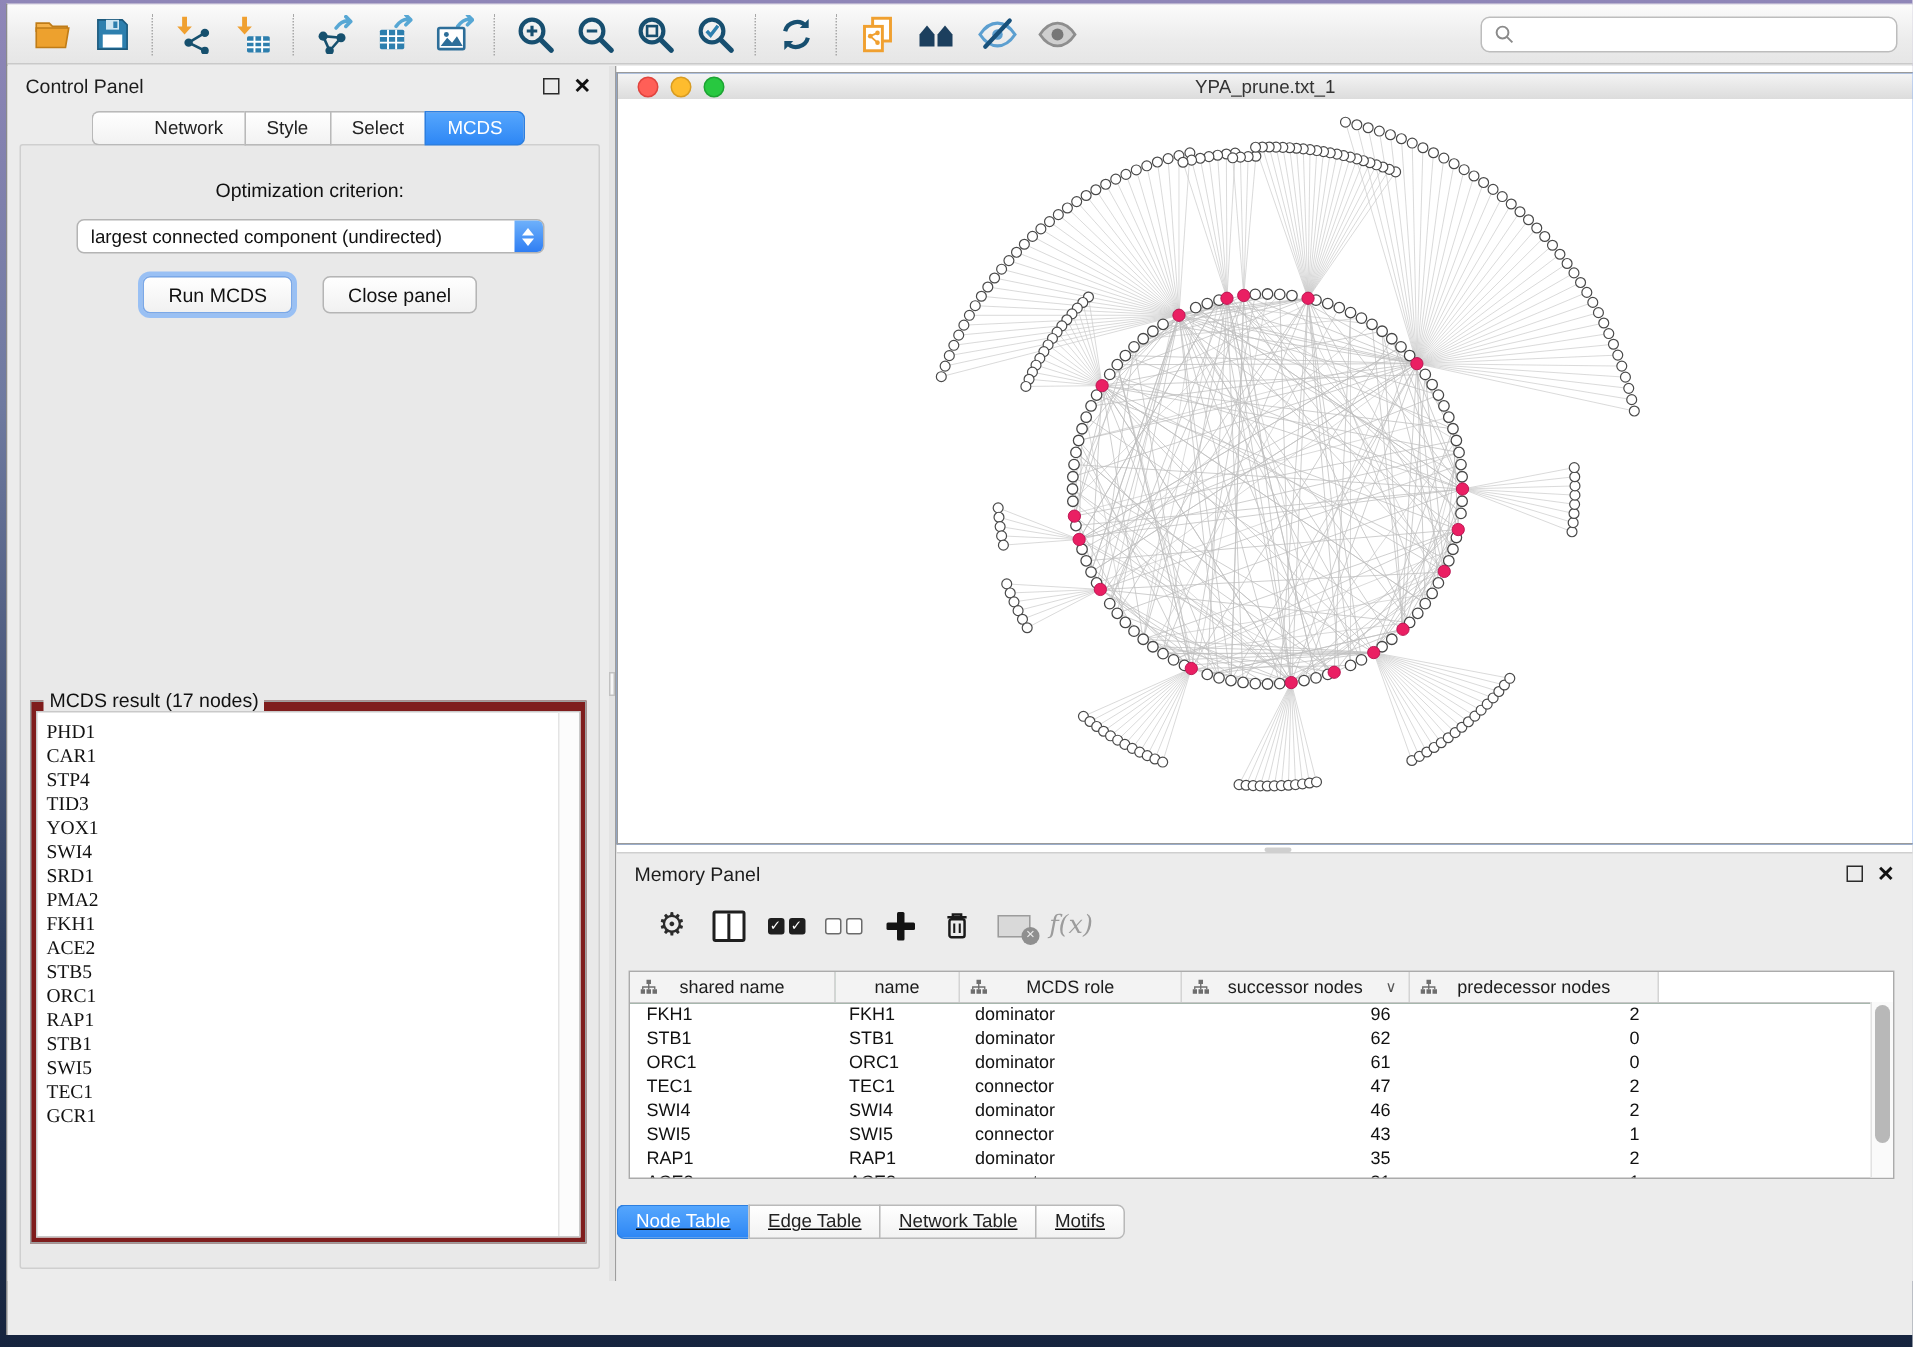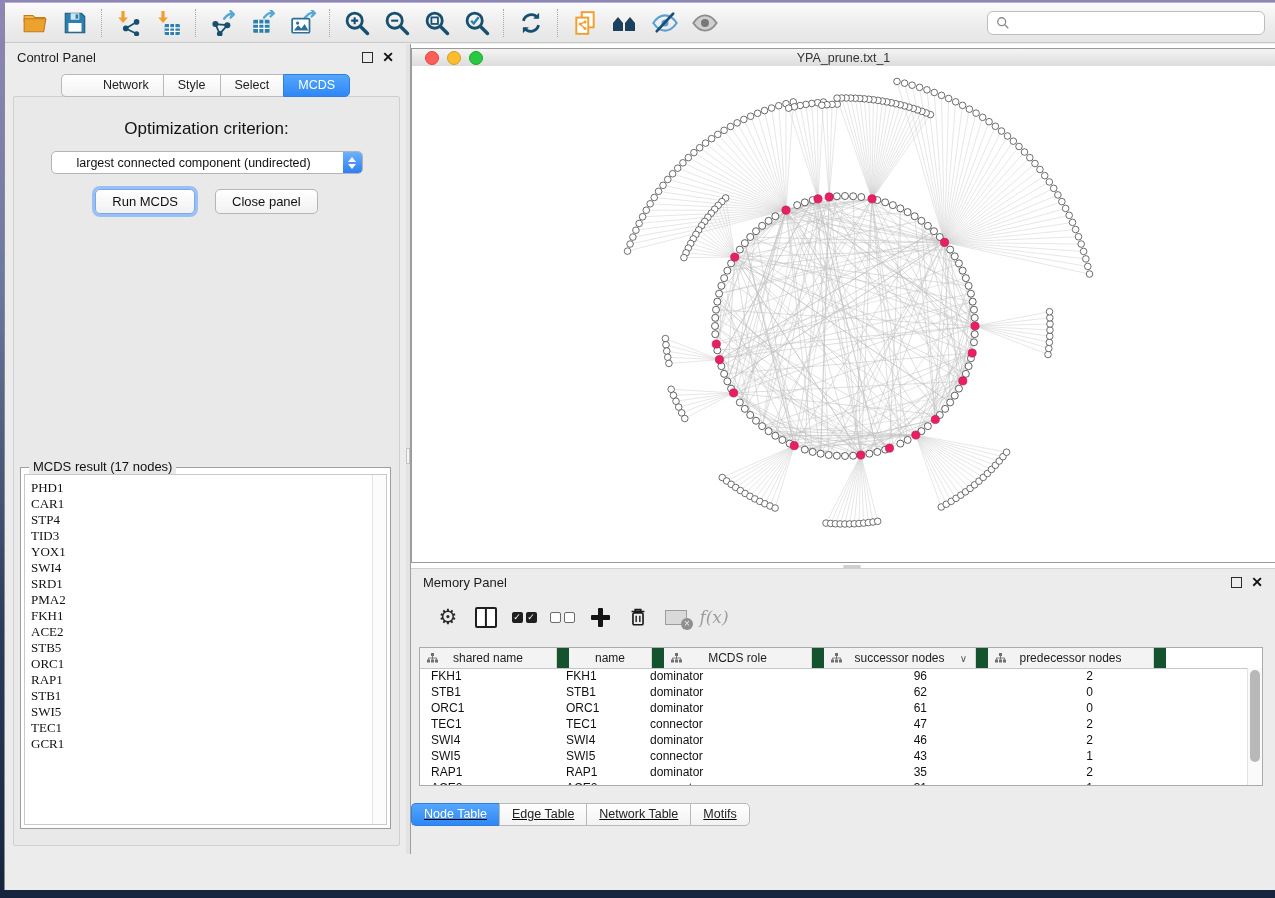--- a/index.html
+++ b/index.html
@@ -32,33 +32,33 @@
   .float-icon{width:9px;height:9px;border:1.6px solid #2b2b2b;display:inline-block;}
   .close-icon{font-size:14px;font-weight:bold;color:#111;line-height:10px;}
   .cp-tabs{display:flex;justify-content:center;margin:4px 0 0 0;position:relative;z-index:2;}
   .seg-btn{font-size:12.5px;color:#222;background:linear-gradient(180deg,#ffffff,#f2f2f2);
            border:1px solid #b9b9b9;border-right:none;padding:3px 14px 4px;line-height:14px;}
   .seg-btn:first-child{border-radius:5px 0 0 5px;padding-left:41px;}
   .seg-btn:last-child{border-radius:0 5px 5px 0;border-right:1px solid #b9b9b9;}
   .seg-btn.selected{background:linear-gradient(180deg,#55a6fd,#2e87f5);color:#fff;border-color:#2d7fe0;}
   .cp-content{position:absolute;left:8px;right:6px;top:52px;bottom:8px;background:#e9e9e9;
               border:1px solid #cfcfcf;border-radius:2px;}
-  .opt-label{text-align:center;font-size:17px;color:#111;margin-top:22px;}
+  .opt-label{text-align:center;font-size:13px;color:#111;margin-top:22px;}
   .dropdown{position:relative;margin:12px auto 0;width:312px;height:23px;background:#fff;border:1px solid #b4b4b4;
             border-radius:5px;display:flex;align-items:center;box-sizing:border-box;}
-  .dropdown .dd-text{flex:1;font-size:12.5px;color:#111;padding-left:25px;white-space:nowrap;}
+  .dropdown .dd-text{flex:1;font-size:12.5px;color:#111;padding-left:9px;white-space:nowrap;}
   .dd-stepper{width:19px;height:21px;border-radius:0 4px 4px 0;background:linear-gradient(180deg,#6eb1fb,#2f7ef3);
               display:flex;flex-direction:column;align-items:center;justify-content:center;gap:2px;}
   .dd-up{width:0;height:0;border-left:4px solid transparent;border-right:4px solid transparent;border-bottom:5px solid #fff;}
   .dd-down{width:0;height:0;border-left:4px solid transparent;border-right:4px solid transparent;border-top:5px solid #fff;}
   .btn-row{display:flex;justify-content:center;gap:20px;margin-top:15px;}
   .mac-btn{font-size:13px;color:#111;background:linear-gradient(180deg,#ffffff,#f1f1f1);
            border:1px solid #b5b5b5;border-radius:5px;padding:4px 16px;font-family:"Liberation Sans",sans-serif;}
   .mac-btn.focused{box-shadow:0 0 0 3px rgba(110,170,250,.65);border-color:#7aa8e8;}
-  .result-group{position:absolute;left:6px;right:8px;top:370px;bottom:16px;border:1px solid #9e9e9e;background:#ffffff;}
+  .result-group{position:absolute;left:6px;right:8px;top:370px;bottom:16px;border:1px solid #9e9e9e;background:#7f1d1d;}
   .result-legend{position:absolute;top:-9px;left:8px;background:#e9e9e9;padding:0 4px;font-size:13px;color:#111;}
   .result-list{position:absolute;left:3px;right:3px;top:6px;bottom:3px;background:#fff;border:1px solid #c9c9c9;
                overflow:hidden;font-family:Liberation Serif, serif;}
   .result-scroll{position:absolute;top:0;bottom:0;right:0;width:13px;background:#fcfcfc;border-left:1px solid #e4e4e4;}
   .result-items{padding:5px 0 0 6px;font-size:13px;color:#111;line-height:16px;}
 
   
   .net-window{position:absolute;left:0;top:4px;right:0;height:515px;background:#3b82f6;border:1px solid #9a9a9a;border-right:none;box-sizing:border-box;}
   .net-titlebar{height:17px;background:linear-gradient(180deg,#f4f4f4,#dcdcdc);border-bottom:1px solid #b5b5b5;
                 display:flex;align-items:center;position:relative;}
@@ -84,21 +84,21 @@
   .plus-glyph{position:relative;width:19px;height:19px;}
   .plus-glyph::before,.plus-glyph::after{content:"";position:absolute;background:#141414;border-radius:1px;}
   .plus-glyph::before{left:7px;top:0;width:5px;height:19px;}
   .plus-glyph::after{left:0;top:7px;width:19px;height:5px;}
   .fx-glyph{font-family:"DejaVu Serif",serif;font-style:italic;font-size:17px;color:#9c9c9c;}
   .tablex-glyph{position:relative;width:20px;height:13px;border:1.5px solid #9c9c9c;background:#d9d9d9;}
   .tablex-glyph::after{content:"×";position:absolute;right:-7px;bottom:-6px;width:12px;height:12px;border-radius:50%;
        background:#8f8f8f;color:#ececec;font-size:10px;line-height:12px;text-align:center;}
 
   .tbl-wrap{position:absolute;left:8px;right:12px;top:78px;bottom:68px;background:#fff;border:1px solid #ababab;}
-  .tbl-header{display:flex;height:20px;background:#14532d;border-bottom:1px solid #c6c6c6;gap:12px;}
+  .tbl-header{display:flex;height:20px;background:#14532d;border-bottom:1px solid #c6c6c6;}
   .th{position:relative;display:flex;align-items:center;justify-content:center;font-size:12px;color:#1c1c1c;
       border-right:1px solid #d4d4d4;box-sizing:border-box;background:#f3f3f3;}
   .th .hier{position:absolute;left:7px;top:5px;}
   .th .sort{position:absolute;right:8px;font-size:10px;color:#555;}
   .th-fill{flex:1;background:#fff;border-right:none;}
   .tbl-body{position:absolute;left:0;right:14px;top:20px;bottom:0;overflow:hidden;}
   .tr{display:flex;height:16px;align-items:center;font-size:12px;color:#111;}
   .td{box-sizing:border-box;white-space:nowrap;overflow:hidden;}
   .td.c0{width:137px;padding-left:11px;}
   .td.c1{width:83px;padding-left:9px;}

